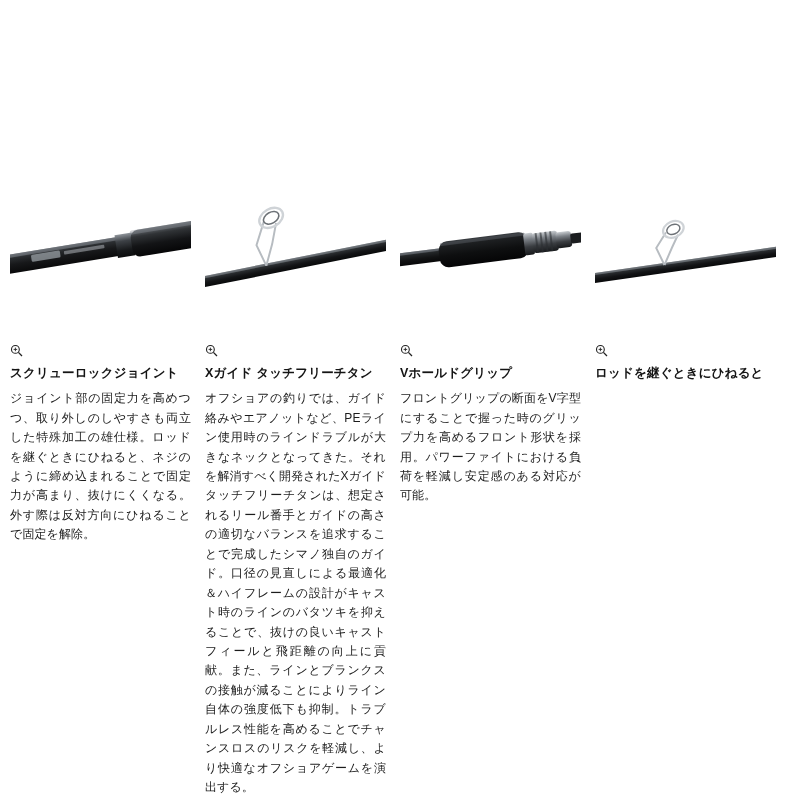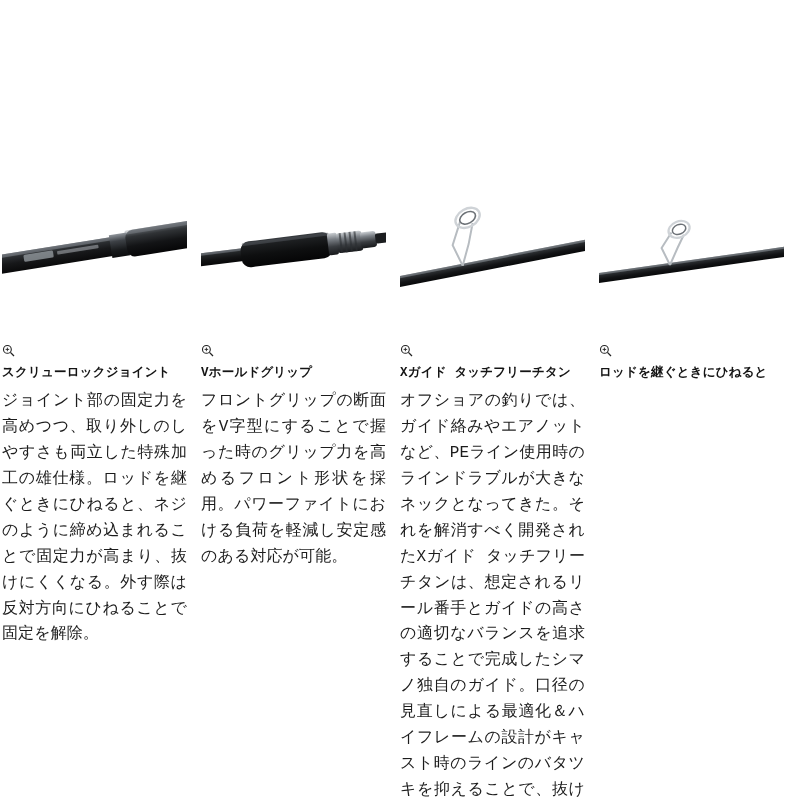--- a/index.html
+++ b/index.html
@@ -12,22 +12,21 @@
     height: 800px;
     font-family: "Liberation Sans", sans-serif;
     color: #1a1a1a;
     overflow: hidden;
   }
   .page {
     position: relative;
     width: 800px;
     height: 800px;
     box-sizing: border-box;
-    padding: 0 2px;
-    font-family: Liberation Mono, monospace;
+    padding: 0 10px;
   }
   .features {
     display: flex;
     flex-direction: row;
     align-items: flex-start;
     gap: 0px;
     padding-top: 186px;
   }
   .feature {
     width: 25%;
@@ -56,21 +55,21 @@
   .zoom-icon svg { display: block; }
   .feat-title {
     font-size: 12.5px;
     font-weight: bold;
     letter-spacing: 0.2px;
     margin: 4px 0 8px 0;
     line-height: 1.3;
     color: #141414;
   }
   .feat-body {
-    font-size: 16px;
+    font-size: 12px;
     line-height: 1.62;
     color: #1c1c1c;
     text-align: justify;
     letter-spacing: 0.1px;
   }
 
   
   .rod-svg { display: block; width: 100%; height: 150px; }
 </style>
 </head>
@@ -118,20 +117,57 @@
           <svg viewBox="0 0 13 13" width="13" height="13">
             <circle cx="5.4" cy="5.4" r="3.9" fill="none" stroke="#222" stroke-width="1.1"></circle>
             <line x1="8.4" y1="8.4" x2="12" y2="12" stroke="#222" stroke-width="1.3"></line>
             <line x1="3.6" y1="5.4" x2="7.2" y2="5.4" stroke="#222" stroke-width="0.9"></line>
             <line x1="5.4" y1="3.6" x2="5.4" y2="7.2" stroke="#222" stroke-width="0.9"></line>
           </svg>
         </span>
       </div>
       <div class="feat-title">スクリューロックジョイント</div>
       <div class="feat-body">ジョイント部の固定力を高めつつ、取り外しのしやすさも両立した特殊加工の雄仕様。ロッドを継ぐときにひねると、ネジのように締め込まれることで固定力が高まり、抜けにくくなる。外す際は反対方向にひねることで固定を解除。</div>
+    </div>
+
+    <div class="feature">
+      <div class="photo">
+        <svg class="rod-svg" viewBox="0 0 186 150" preserveAspectRatio="none">
+          <defs>
+            <linearGradient id="g3" x1="0" y1="0" x2="0" y2="1">
+              <stop offset="0%" stop-color="#60656a"></stop>
+              <stop offset="25%" stop-color="#2a2d30"></stop>
+              <stop offset="62%" stop-color="#131416"></stop>
+              <stop offset="100%" stop-color="#08090a"></stop>
+            </linearGradient>
+          </defs>
+          <g transform="rotate(-11 93 82)">
+            <rect x="-14" y="72" width="220" height="11" fill="url(#g3)"></rect>
+            <rect x="-14" y="72" width="220" height="2.2" fill="#878d94" opacity="0.5"></rect>
+            <g fill="none" stroke="#b7bcc1" stroke-width="2">
+              <path d="M64 74 L58 52 L70 30"></path>
+              <path d="M64 74 L74 54 L82 34"></path>
+              <ellipse cx="78" cy="28" rx="13" ry="9" transform="rotate(-18 78 28)" stroke="#cfd3d7" stroke-width="2.4"></ellipse>
+            </g>
+            <ellipse cx="78" cy="28" rx="8.5" ry="5.5" transform="rotate(-18 78 28)" fill="none" stroke="#6d7277" stroke-width="1.6"></ellipse>
+          </g>
+        </svg>
+      </div>
+      <div class="zoom-row">
+        <span class="zoom-icon">
+          <svg viewBox="0 0 13 13" width="13" height="13">
+            <circle cx="5.4" cy="5.4" r="3.9" fill="none" stroke="#222" stroke-width="1.1"></circle>
+            <line x1="8.4" y1="8.4" x2="12" y2="12" stroke="#222" stroke-width="1.3"></line>
+            <line x1="3.6" y1="5.4" x2="7.2" y2="5.4" stroke="#222" stroke-width="0.9"></line>
+            <line x1="5.4" y1="3.6" x2="5.4" y2="7.2" stroke="#222" stroke-width="0.9"></line>
+          </svg>
+        </span>
+      </div>
+      <div class="feat-title">Xガイド タッチフリーチタン</div>
+      <div class="feat-body">オフショアの釣りでは、ガイド絡みやエアノットなど、PEライン使用時のラインドラブルが大きなネックとなってきた。それを解消すべく開発されたXガイド タッチフリーチタンは、想定されるリール番手とガイドの高さの適切なバランスを追求することで完成したシマノ独自のガイド。口径の見直しによる最適化＆ハイフレームの設計がキャスト時のラインのバタツキを抑えることで、抜けの良いキャストフィールと飛距離の向上に貢献。また、ラインとブランクスの接触が減ることによりライン自体の強度低下も抑制。トラブルレス性能を高めることでチャンスロスのリスクを軽減し、より快適なオフショアゲームを演出する。</div>
     </div>
 
     <div class="feature">
       <div class="photo">
         <svg class="rod-svg" viewBox="0 0 186 150" preserveAspectRatio="none">
           <defs>
             <linearGradient id="g2" x1="0" y1="0" x2="0" y2="1">
               <stop offset="0%" stop-color="#4a4e52"></stop>
               <stop offset="25%" stop-color="#232628"></stop>
               <stop offset="60%" stop-color="#121314"></stop>
@@ -177,57 +213,20 @@
         </span>
       </div>
       <div class="feat-title">Vホールドグリップ</div>
       <div class="feat-body">フロントグリップの断面をV字型にすることで握った時のグリップ力を高めるフロント形状を採用。パワーファイトにおける負荷を軽減し安定感のある対応が可能。</div>
     </div>
 
     <div class="feature">
       <div class="photo">
         <svg class="rod-svg" viewBox="0 0 186 150" preserveAspectRatio="none">
           <defs>
-            <linearGradient id="g3" x1="0" y1="0" x2="0" y2="1">
-              <stop offset="0%" stop-color="#60656a"></stop>
-              <stop offset="25%" stop-color="#2a2d30"></stop>
-              <stop offset="62%" stop-color="#131416"></stop>
-              <stop offset="100%" stop-color="#08090a"></stop>
-            </linearGradient>
-          </defs>
-          <g transform="rotate(-11 93 82)">
-            <rect x="-14" y="72" width="220" height="11" fill="url(#g3)"></rect>
-            <rect x="-14" y="72" width="220" height="2.2" fill="#878d94" opacity="0.5"></rect>
-            <g fill="none" stroke="#b7bcc1" stroke-width="2">
-              <path d="M64 74 L58 52 L70 30"></path>
-              <path d="M64 74 L74 54 L82 34"></path>
-              <ellipse cx="78" cy="28" rx="13" ry="9" transform="rotate(-18 78 28)" stroke="#cfd3d7" stroke-width="2.4"></ellipse>
-            </g>
-            <ellipse cx="78" cy="28" rx="8.5" ry="5.5" transform="rotate(-18 78 28)" fill="none" stroke="#6d7277" stroke-width="1.6"></ellipse>
-          </g>
-        </svg>
-      </div>
-      <div class="zoom-row">
-        <span class="zoom-icon">
-          <svg viewBox="0 0 13 13" width="13" height="13">
-            <circle cx="5.4" cy="5.4" r="3.9" fill="none" stroke="#222" stroke-width="1.1"></circle>
-            <line x1="8.4" y1="8.4" x2="12" y2="12" stroke="#222" stroke-width="1.3"></line>
-            <line x1="3.6" y1="5.4" x2="7.2" y2="5.4" stroke="#222" stroke-width="0.9"></line>
-            <line x1="5.4" y1="3.6" x2="5.4" y2="7.2" stroke="#222" stroke-width="0.9"></line>
-          </svg>
-        </span>
-      </div>
-      <div class="feat-title">Xガイド タッチフリーチタン</div>
-      <div class="feat-body">オフショアの釣りでは、ガイド絡みやエアノットなど、PEライン使用時のラインドラブルが大きなネックとなってきた。それを解消すべく開発されたXガイド タッチフリーチタンは、想定されるリール番手とガイドの高さの適切なバランスを追求することで完成したシマノ独自のガイド。口径の見直しによる最適化＆ハイフレームの設計がキャスト時のラインのバタツキを抑えることで、抜けの良いキャストフィールと飛距離の向上に貢献。また、ラインとブランクスの接触が減ることによりライン自体の強度低下も抑制。トラブルレス性能を高めることでチャンスロスのリスクを軽減し、より快適なオフショアゲームを演出する。</div>
-    </div>
-
-    <div class="feature">
-      <div class="photo">
-        <svg class="rod-svg" viewBox="0 0 186 150" preserveAspectRatio="none">
-          <defs>
             <linearGradient id="g4" x1="0" y1="0" x2="0" y2="1">
               <stop offset="0%" stop-color="#5b6065"></stop>
               <stop offset="25%" stop-color="#282b2e"></stop>
               <stop offset="62%" stop-color="#121315"></stop>
               <stop offset="100%" stop-color="#08090a"></stop>
             </linearGradient>
           </defs>
           <g transform="rotate(-8 93 82)">
             <rect x="-14" y="74" width="220" height="10" fill="url(#g4)"></rect>
             <rect x="-14" y="74" width="220" height="2" fill="#878d94" opacity="0.5"></rect>

